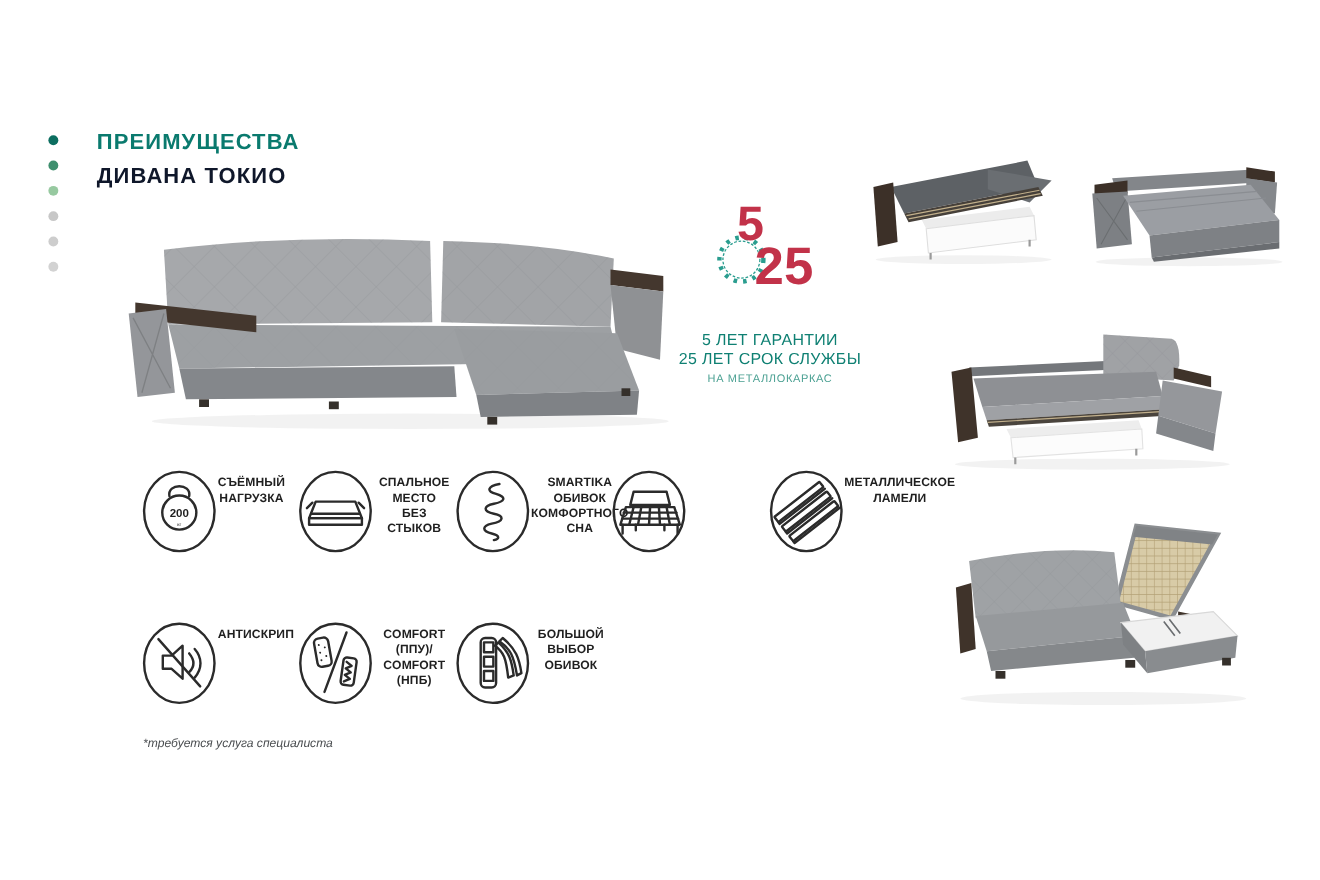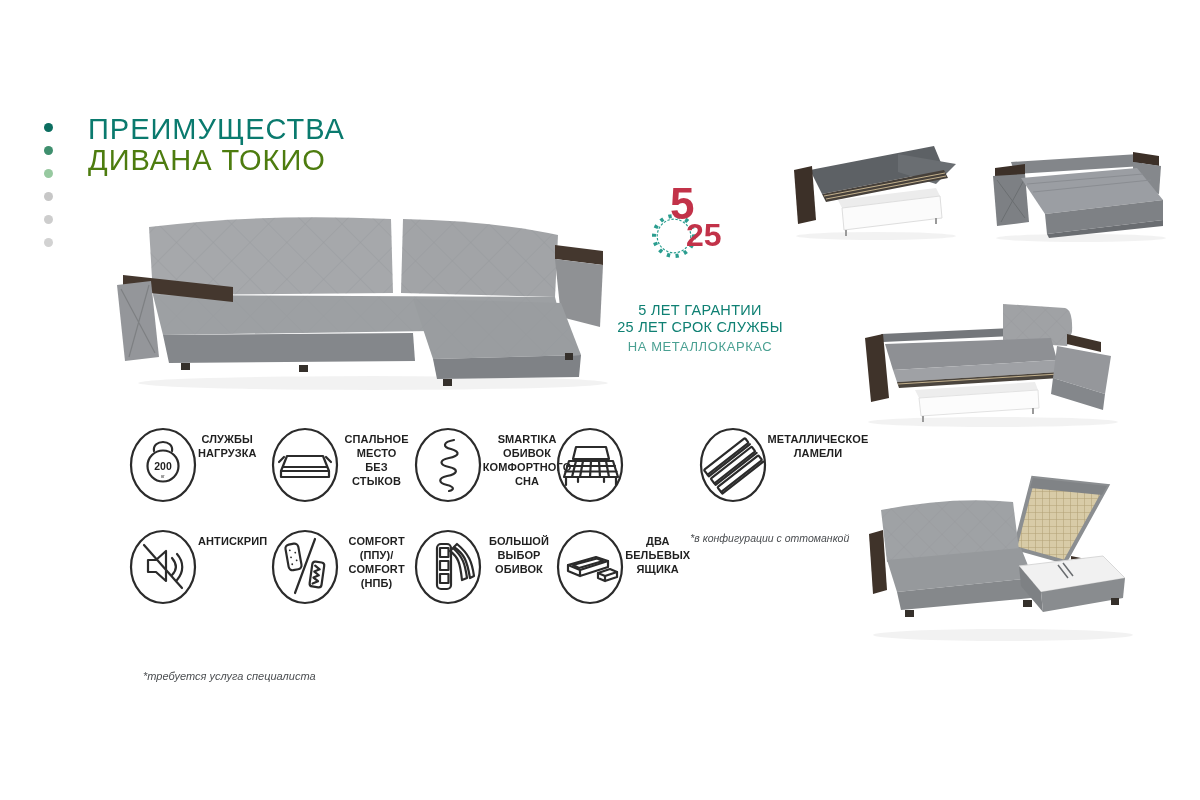--- a/index.html
+++ b/index.html
@@ -2,47 +2,47 @@
 <html><head>
 <meta charset="utf-8">
 <style>
   html,body{margin:0;padding:0;background:#fff;}
   .page{position:relative;width:1200px;height:800px;background:#ffffff;overflow:hidden;
         font-family:"Liberation Sans",sans-serif;}
 
   
   .dots{position:absolute;left:44px;top:123px;display:flex;flex-direction:column;gap:14px;}
   .dot{width:9px;height:9px;border-radius:50%;}
-  .header-title{position:absolute;left:88px;top:114px;font-size:29px;letter-spacing:1px;line-height:31px;}
+  .header-title{position:absolute;left:88px;top:114px;font-size:20px;letter-spacing:1px;line-height:31px;font-weight:bold;}
   .title-main{color:#0a7a6e;}
-  .title-sub{color:#4d7c0f;}
+  .title-sub{color:#0f172a;}
 
   
   .warranty{position:absolute;left:600px;top:180px;width:200px;height:150px;}
   .w-num{position:absolute;font-weight:bold;color:#c23249;line-height:1;}
   .w5{left:70px;top:2px;font-size:44px;}
-  .w25{left:86px;top:39px;font-size:32px;}
+  .w25{left:86px;top:39px;font-size:48px;}
   .gear{position:absolute;left:50px;top:32px;width:48px;height:48px;}
   .w-text{position:absolute;left:0;top:90px;width:100%;text-align:center;color:#0f8073;margin-top:32px;}
   .w-line{font-size:14.5px;line-height:17px;letter-spacing:.3px;}
-  .w-line-small{font-size:13px;letter-spacing:.6px;color:#4aa092;margin-top:3px;}
+  .w-line-small{font-size:10px;letter-spacing:.6px;color:#4aa092;margin-top:3px;}
 
   
   .photo{position:absolute;}
 
   
   .features-row{position:absolute;left:128px;width:712px;display:flex;}
-  .row1{top:426px;} .row2{top:528px;}
+  .row1{top:426px;} .row2{top:564px;}
   .feature{width:142.4px;display:flex;flex-direction:row;align-items:flex-start;}
   .icon-wrap{width:70px;height:78px;}
   .label{margin-top:6px;font-weight:bold;font-size:11px;line-height:14px;
          text-align:center;color:#1f1f1f;letter-spacing:.1px;}
   .cell-footnote{margin-top:4px;font-style:italic;font-size:10.5px;color:#4a4d50;white-space:nowrap;}
 
-  .footnote-left{position:absolute;left:130px;top:670px;font-style:italic;font-size:11px;color:#4a4d50;margin-left:13px;}
+  .footnote-left{position:absolute;left:130px;top:670px;font-style:italic;font-size:11px;color:#4a4d50;}
 
   svg{display:block;}
   .ic{stroke:#2b2b2b;fill:none;stroke-width:2.2;stroke-linecap:round;stroke-linejoin:round;}
 </style>
 </head>
 <body>
 
 <div class="page">
 
   <div class="dots">
@@ -196,21 +196,21 @@
       <div class="icon-wrap">
         <svg width="70" height="78" viewBox="0 0 70 78">
           <ellipse class="ic" cx="35" cy="39" rx="32" ry="36"></ellipse>
           <path class="ic" d="M26 25 C24 13 46 13 44 25"></path>
           <circle class="ic" cx="35" cy="40" r="15.5"></circle>
           <text x="35" y="44" font-size="10.5" font-weight="bold" fill="#1f1f1f" text-anchor="middle">200</text>
           <text x="35" y="52" font-size="4.5" fill="#1f1f1f" text-anchor="middle">кг</text>
         </svg>
       </div>
       <div class="label">
-          <div>СЛУЖБЫ</div>
+          <div>СЪЁМНЫЙ</div>
           <div>НАГРУЗКА</div>
         </div>
     </div>
 
     <div class="feature">
       <div class="icon-wrap">
         <svg width="70" height="78" viewBox="0 0 70 78">
           <ellipse class="ic" cx="35" cy="39" rx="32" ry="36"></ellipse>
           <path class="ic" d="M17 30 L53 30 L59 45 L11 45 Z"></path>
           <path class="ic" d="M11 45 L59 45 L59 51 L11 51 Z"></path>
@@ -323,35 +323,18 @@
           <rect class="ic" stroke-width="1.4" x="27" y="33" width="8.5" height="9"></rect>
           <rect class="ic" stroke-width="1.4" x="27" y="46" width="8.5" height="9"></rect>
         </svg>
       </div>
       <div class="label">
           <div>БОЛЬШОЙ ВЫБОР</div>
           <div>ОБИВОК</div>
         </div>
     </div>
 
-    <div class="feature">
-      <div class="icon-wrap">
-        <svg width="70" height="78" viewBox="0 0 70 78">
-          <ellipse class="ic" cx="35" cy="39" rx="32" ry="36"></ellipse>
-          <path class="ic" stroke-width="1.8" d="M13 37 L41 29 L53 33 L25 42 Z"></path>
-          <path class="ic" stroke-width="1.8" d="M13 37 L13 43 L25 48 L25 42 M53 33 L53 39 L25 48"></path>
-          <path class="ic" stroke-width="1" d="M18 37 L42 30.5 L48 33 L24 40 Z"></path>
-          <path class="ic" stroke-width="1.8" d="M43 45 L55 41 L62 44 L50 48 Z"></path>
-          <path class="ic" stroke-width="1.8" d="M43 45 L43 50 L50 53 L50 48 M62 44 L62 49 L50 53"></path>
-        </svg>
-      </div>
-      <div class="label">
-          <div>ДВА БЕЛЬЕВЫХ</div>
-          <div>ЯЩИКА</div>
-        </div>
-      <div class="cell-footnote">*в конфигурации с оттоманкой</div>
-    </div>
 
   </div>
 
   <div class="footnote-left">*требуется услуга специалиста</div>
 
 </div>
 
 </body></html>

